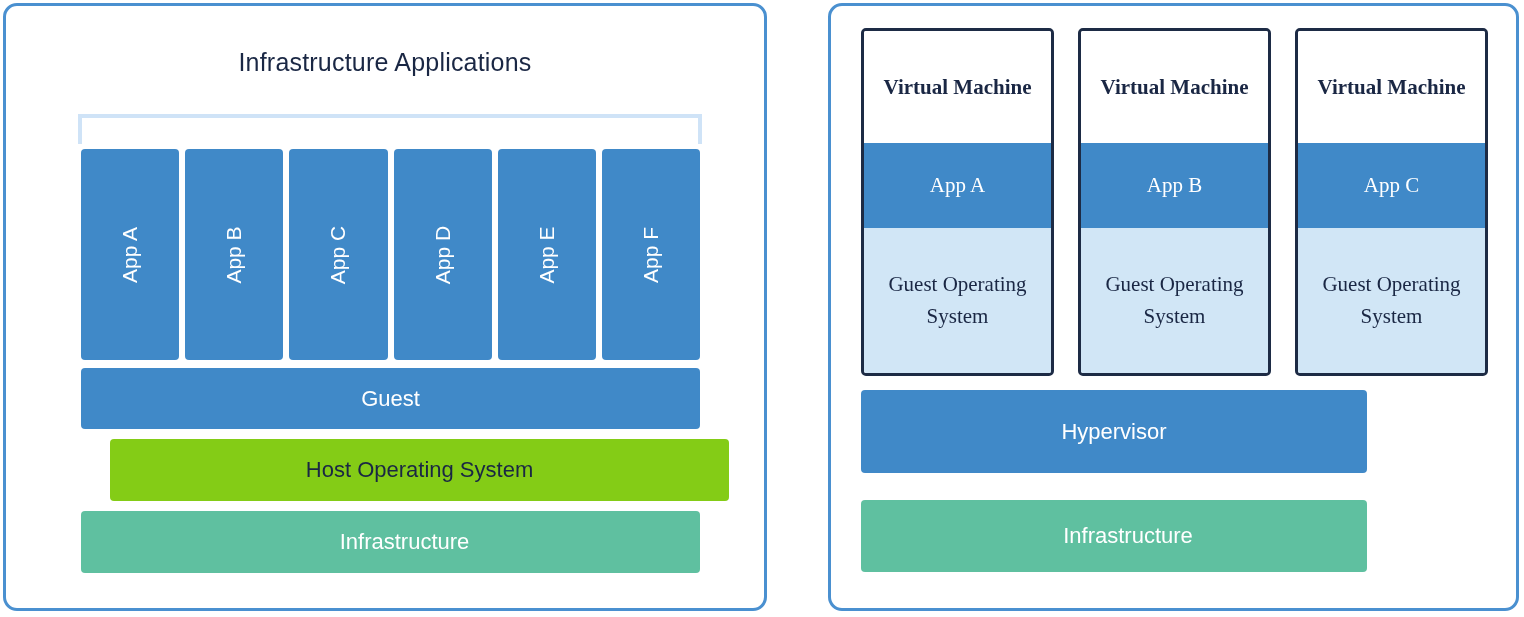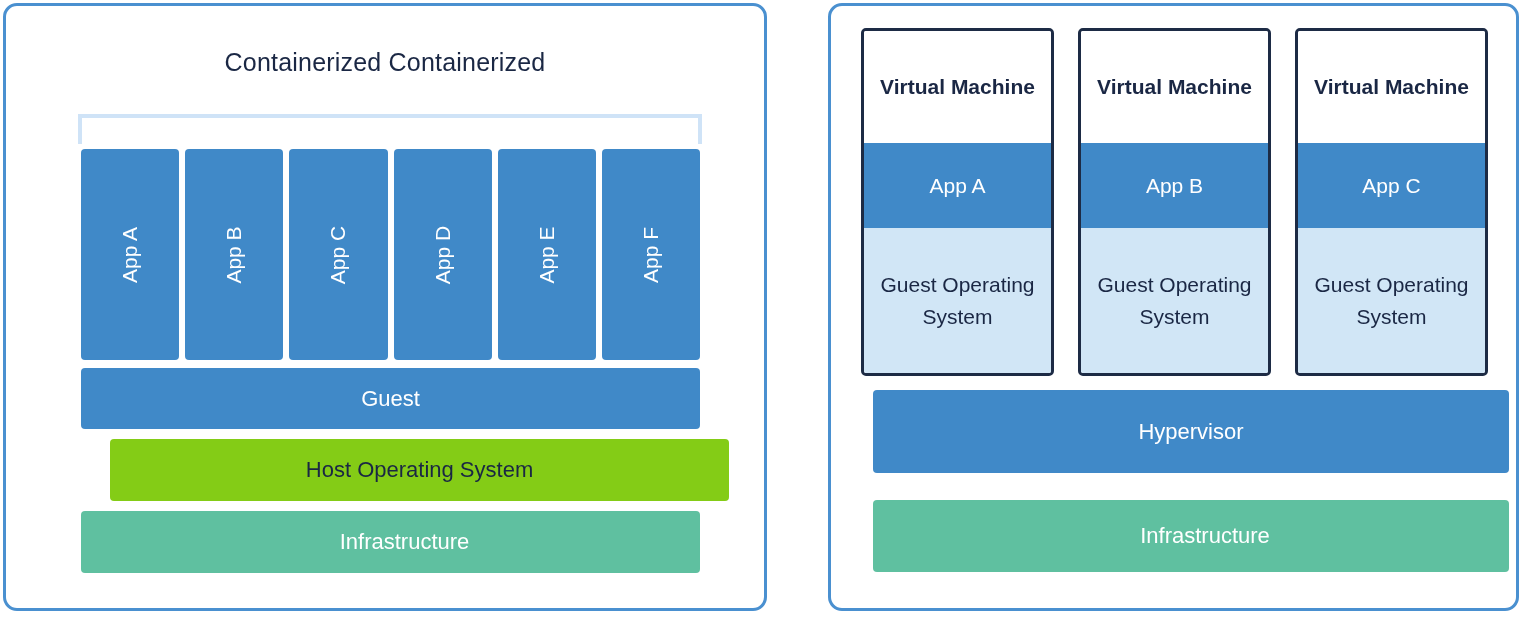--- a/index.html
+++ b/index.html
@@ -119,20 +119,21 @@
 
   
   .vm-row {
     position: absolute;
     left: 861px;
     top: 28px;
     width: 627px;
     height: 348px;
     display: flex;
     gap: 24px;
+    font-family: Liberation Serif, serif;
   }
   .vm-box {
     flex: 1 1 0;
     box-sizing: border-box;
     border: 3px solid #1d2b45;
     border-radius: 5px;
     background: #ffffff;
     display: flex;
     flex-direction: column;
     overflow: hidden;
@@ -167,41 +168,40 @@
     background: #d1e6f6;
     color: #1a2744;
     font-size: 21px;
     line-height: 1.52;
     padding: 13px 6px;
   }
 
   .rbar {
     position: absolute;
     left: 861px;
-    width: 636px;
+    width: 506px;
     box-sizing: border-box;
     border-radius: 4px;
     display: flex;
     align-items: center;
     justify-content: center;
     font-size: 22px;
     white-space: nowrap;
-    margin-left: 12px;
   }
   .bar-hyper   { top: 390px; height: 83px; }
   .bar-infra-r { top: 500px; height: 72px; }
 </style>
 </head>
 <body>
 
 <div class="stage">
 
   <div class="panel panel-containers">
 
-    <div class="containers-title">Containerized Containerized</div>
+    <div class="containers-title">Infrastructure Applications</div>
 
     <div class="app-bracket"></div>
 
     <div class="app-columns">
       <div class="app-col">
         <span class="app-col-label">App A</span>
       </div>
       <div class="app-col">
         <span class="app-col-label">App B</span>
       </div>

